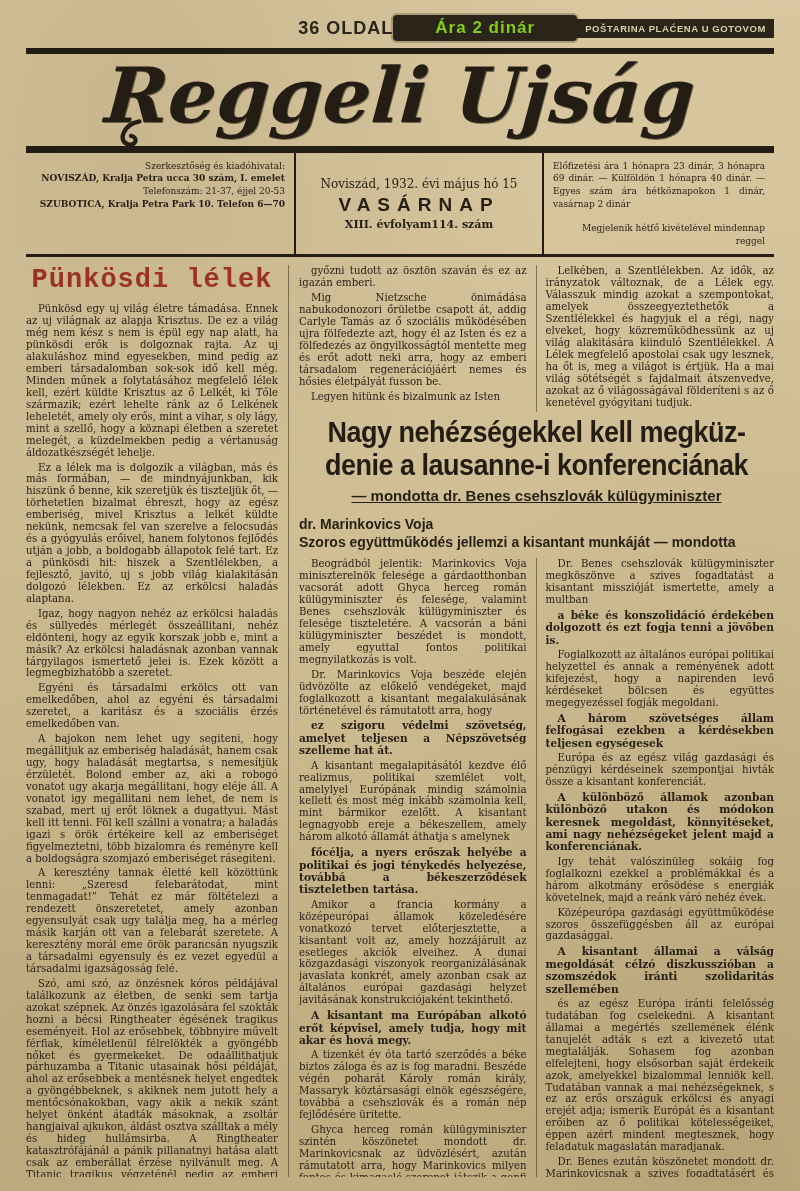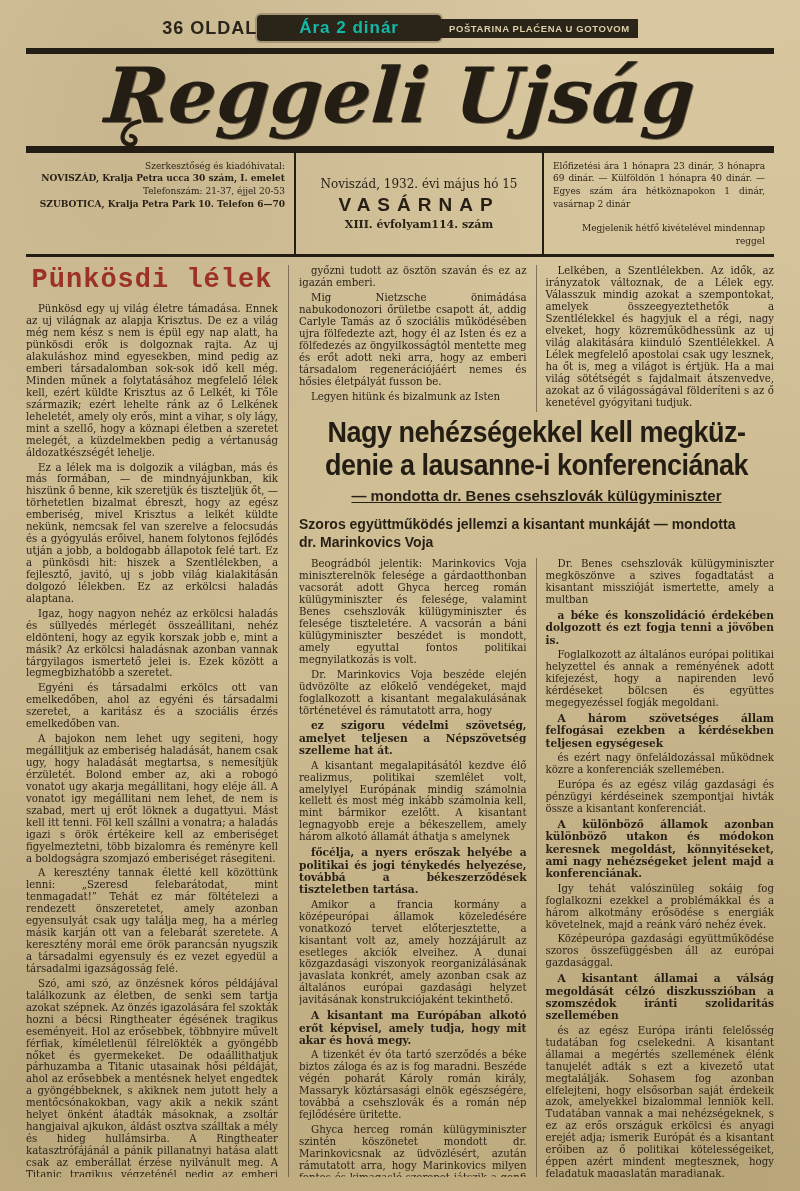--- a/index.html
+++ b/index.html
@@ -12,23 +12,23 @@
       radial-gradient(ellipse at 15% 8%, rgba(110,85,45,.14), transparent 45%),
       radial-gradient(ellipse at 90% 95%, rgba(100,75,40,.18), transparent 55%),
       radial-gradient(ellipse at 5% 90%, rgba(100,75,40,.16), transparent 40%),
       linear-gradient(175deg,#d8c7a0 0%,#d2c096 55%,#c9b689 100%);
     color:#261f15;
     font-family:"DejaVu Serif", serif;
     overflow:hidden;
     display:flex;flex-direction:column;
   }
   
-  .topbar{display:flex;align-items:center;justify-content:center;height:28px;}
+  .topbar{display:flex;align-items:center;justify-content:flex-end;height:28px;}
   .pages-label{font-family:"Liberation Sans",sans-serif;font-weight:bold;font-size:18px;letter-spacing:1px;color:#2a241a;}
-  .price-band{background:#2b2418;color:#14b8a6;font-family:"Liberation Sans",sans-serif;
+  .price-band{background:#2b2418;color:#84cc16;font-family:"Liberation Sans",sans-serif;
     font-weight:bold;font-size:17px;padding:3px 42px;border-radius:4px;letter-spacing:1px;
     box-shadow:0 0 0 2px rgba(43,36,24,.25);}
   .postage-band{background:#2b2418;color:#ddd0ab;font-family:"Liberation Sans",sans-serif;
     font-weight:bold;font-size:9.5px;padding:4px 8px;letter-spacing:.6px;}
   
   .masthead{margin-top:6px;border-top:6px solid #241d13;border-bottom:7px solid #241d13;
     padding:2px 0 10px 0;position:relative;}
   .masthead-title{
     font-family:"DejaVu Serif",serif;font-style:italic;font-weight:bold;
     font-size:76px;line-height:1.05;text-align:center;color:#241d13;
@@ -141,42 +141,41 @@
 
       <div class="headline-block">
         <div class="headline">
           <div>Nagy nehézségekkel kell megküz-</div>
           <div>denie a lausanne-i konferenciának</div>
         </div>
         <div class="byline">— mondotta dr. Benes csehszlovák külügyminiszter</div>
       </div>
 
       <div class="subhead">
+        <div>dr. Marinkovics Voja</div>
         <div>Szoros együttműködés jellemzi a kisantant munkáját — mondotta</div>
-        <div>dr. Marinkovics Voja</div>
       </div>
 
       <div class="article-cols small-text">
         <div class="article-col a1">
             <p>Beográdból jelentik: Marinkovics Voja miniszterelnök felesége a gárdaotthonban vacsorát adott Ghyca herceg román külügyminiszter és felesége, valamint Benes csehszlovák külügyminiszter és felesége tiszteletére. A vacsorán a báni külügyminiszter beszédet is mondott, amely egyuttal fontos politikai megnyilatkozás is volt.</p>
             <p>Dr. Marinkovics Voja beszéde elején üdvözölte az előkelő vendégeket, majd foglalkozott a kisantant megalakulásának történetével és rámutatott arra, hogy</p>
             <p class="bold-par">ez szigoru védelmi szövetség, amelyet teljesen a Népszövetség szelleme hat át.</p>
             <p>A kisantant megalapitásától kezdve élő realizmus, politikai szemlélet volt, amelylyel Európának mindig számolnia kellett és most még inkább számolnia kell, mint bármikor ezelőtt. A kisantant legnagyobb ereje a békeszellem, amely három alkotó államát áthatja s amelynek</p>
             <p class="bold-par">főcélja, a nyers erőszak helyébe a politikai és jogi ténykedés helyezése, továbbá a békeszerződések tiszteletben tartása.</p>
             <p>Amikor a francia kormány a középeurópai államok közeledésére vonatkozó tervet előterjesztette, a kisantant volt az, amely hozzájárult az esetleges akciók elveihez. A dunai közgazdasági viszonyok reorganizálásának javaslata konkrét, amely azonban csak az általános európai gazdasági helyzet javitásának konstrukciójaként tekinthető.</p>
             <p class="bold-par">A kisantant ma Európában alkotó erőt képvisel, amely tudja, hogy mit akar és hová megy.</p>
             <p>A tizenkét év óta tartó szerződés a béke biztos záloga és az is fog maradni. Beszéde végén poharát Károly román király, Massaryk köztársasági elnök egészségére, továbbá a csehszlovák és a román nép fejlődésére üritette.</p>
             <p>Ghyca herceg román külügyminiszter szintén köszönetet mondott dr. Marinkovicsnak az üdvözlésért, azután rámutatott arra, hogy Marinkovics milyen fontos és kimagasló szerepet játszik a genfi leszerelési konferencia során. Beszéde végén poharát Alekszandar király és Mária királynő Őfelségeik és Jugoszlávia fejlődésére üritette.</p>
           </div>
         <div class="article-col a2">
             <p>Dr. Benes csehszlovák külügyminiszter megköszönve a szives fogadtatást a kisantant misszióját ismertette, amely a multban</p>
             <p class="bold-par">a béke és konszolidáció érdekében dolgozott és ezt fogja tenni a jövőben is.</p>
             <p>Foglalkozott az általános európai politikai helyzettel és annak a reményének adott kifejezést, hogy a napirenden levő kérdéseket bölcsen és együttes megegyezéssel fogják megoldani.</p>
             <p class="bold-par">A három szövetséges állam felfogásai ezekben a kérdésekben teljesen egységesek</p>
-            <p>és ezért nagy önfeláldozással működnek közre a konferenciák szellemében.</p>
             <p>Európa és az egész világ gazdasági és pénzügyi kérdéseinek szempontjai hivták össze a kisantant konferenciát.</p>
             <p class="bold-par">A különböző államok azonban különböző utakon és módokon keresnek megoldást, könnyitéseket, ami nagy nehézségeket jelent majd a konferenciának.</p>
             <p>Igy tehát valószinüleg sokáig fog foglalkozni ezekkel a problémákkal és a három alkotmány erősödése s energiák követelnek, majd a reánk váró nehéz évek.</p>
             <p>Középeurópa gazdasági együttműködése szoros összefüggésben áll az európai gazdasággal.</p>
             <p class="bold-par">A kisantant államai a válság megoldását célzó diszkusszióban a szomszédok iránti szolidaritás szellemében</p>
             <p>és az egész Európa iránti felelősség tudatában fog cselekedni. A kisantant államai a megértés szellemének élénk tanujelét adták s ezt a kivezető utat megtalálják. Sohasem fog azonban elfelejteni, hogy elsősorban saját érdekeik azok, amelyekkel bizalommal lenniök kell. Tudatában vannak a mai nehézségeknek, s ez az erős országuk erkölcsi és anyagi erejét adja; ismerik Európát és a kisantant erőiben az ő politikai kötelességeiket, éppen azért mindent megtesznek, hogy feladatuk magaslatán maradjanak.</p>
             <p>Dr. Benes ezután köszönetet mondott dr. Marinkovicsnak a szives fogadtatásért és beszéde végén poharát Őfelsége Alekszandar király és Mária királynő Őfelségeikre és a kisantant nagy jövőjére üritette.</p>
           </div>
       </div>
 

